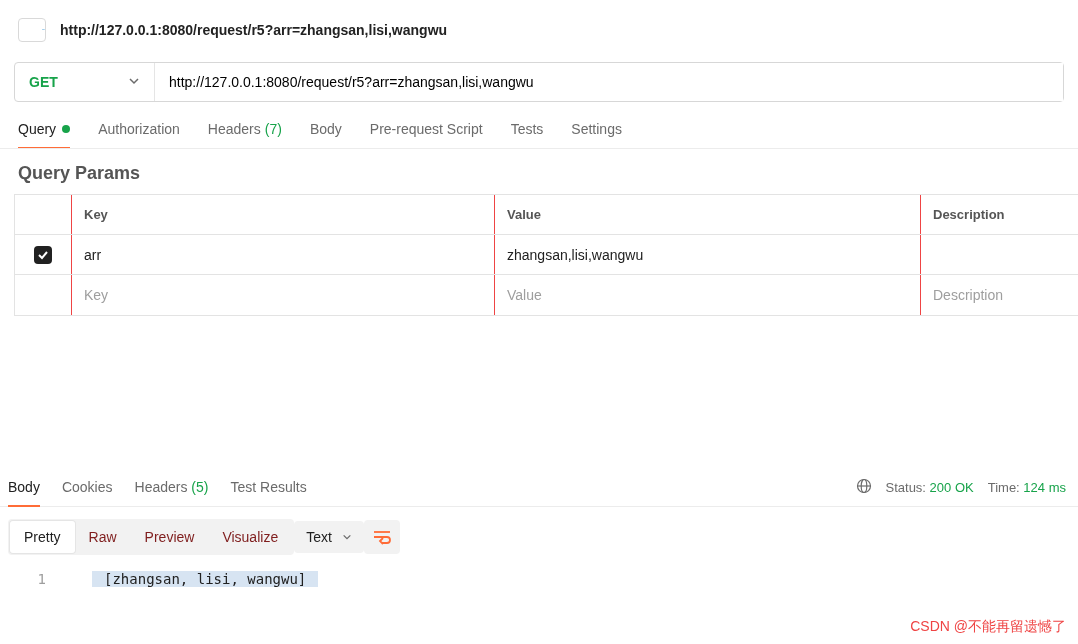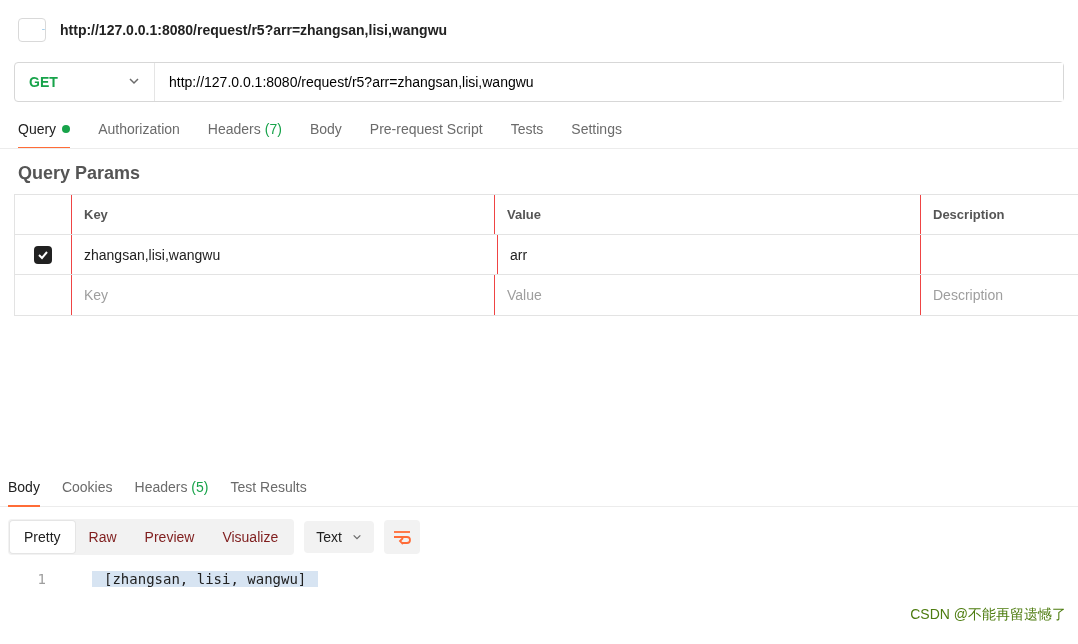--- a/index.html
+++ b/index.html
@@ -47,35 +47,35 @@
 
 .resp-bar { display: flex; align-items: center; padding: 0 12px 0 8px; border-bottom: 1px solid #ececec; width:1078px;}
 .resp-tabs { display: flex; gap: 22px; flex: 1; }
 .resp-tab { padding: 4px 0 10px 0; color: #6b6b6b; cursor: pointer; border-bottom: 2px solid transparent; position:relative; top:1px;}
 .resp-tab.active { color: #212121; border-bottom-color: #ff6c37; }
 .resp-status { display: flex; align-items: center; gap: 14px; font-size: 13px; color: #6b6b6b; padding-bottom:6px;}
 .globe-ic { color: #6b6b6b; }
 .green { color: #17a34a; }
 
 
-.view-bar { display: flex; align-items: center; gap: 10px; padding: 12px 8px; }
+.view-bar { display: flex; align-items: center; padding: 12px 8px; }
 .seg { display: flex; background: #f2f2f2; border-radius: 4px; padding: 2px; }
 .seg-btn { padding: 8px 14px; color: #7f1d1d; border-radius: 3px; cursor: pointer; }
 .seg-btn.active { background: #fff; color: #212121; box-shadow: 0 0 0 1px rgba(0,0,0,0.05); }
 .drop { background: #f2f2f2; border-radius: 4px; padding: 8px 12px; display: flex; align-items: center; gap: 10px; cursor: pointer; }
 .wrap-btn { background: #f2f2f2; border-radius: 4px; width: 36px; height: 34px; display: flex; align-items: center; justify-content: center; cursor: pointer; }
 .wrap-btn svg { color: #ff6c37; }
 
 
 .code { display: flex; font-family: ui-monospace, Menlo, Consolas, monospace; font-size: 14px; padding: 4px 0; }
 .gutter { width: 60px; text-align: right; color: #9e9e9e; padding-right: 14px; }
 .codeline { background: #d7e4f2; padding: 0 12px; margin-left: 32px; }
 
 
-.wm { position: absolute; right: 12px; bottom: 20px; color: #4d7c0f; font-size: 14px; pointer-events: none; margin-left: 46px; }
+.wm { position: absolute; right: 12px; bottom: 8px; color: #ef4444; font-size: 14px; pointer-events: none; margin-left: 46px; }
 </style>
 </head>
 <body>
 
 <div class="hdr-row">
   <div class="http-badge">
     <svg viewBox="0 0 34 18">
         <text x="1" y="13" font-size="11" font-weight="700" fill="#1e88d0">HTTP</text>
       </svg>
   </div>
@@ -117,40 +117,49 @@
     <div class="tcell desc-col th">Description</div>
   </div>
   <div class="trow">
     <div class="tcell chk-col">
       <div class="chkbox">
           <svg viewBox="0 0 12 12">
             <path d="M2 6 L5 9 L10 3" stroke="#fff" stroke-width="2" fill="none"></path>
           </svg>
         </div>
     </div>
+    <div class="tcell key-col">arr</div>
     <div class="tcell val-col">zhangsan,lisi,wangwu</div>
-    <div class="tcell key-col">arr</div>
     <div class="tcell desc-col"></div>
   </div>
   <div class="trow">
     <div class="tcell chk-col"></div>
     <div class="tcell key-col td-placeholder">Key</div>
     <div class="tcell val-col td-placeholder">Value</div>
     <div class="tcell desc-col td-placeholder">Description</div>
   </div>
 </div>
 
 <div class="midspace"></div>
 
 <div class="resp-bar">
   <div class="resp-tabs">
     <div class="resp-tab active">Body</div>
     <div class="resp-tab">Cookies</div>
     <div class="resp-tab"><span>Headers</span> <span class="count">(5)</span></div>
     <div class="resp-tab">Test Results</div>
+  </div>
+  <div class="resp-status">
+    <span class="globe-ic"><svg width="16" height="16" viewBox="0 0 16 16">
+          <circle cx="8" cy="8" r="6.5" stroke="#6b6b6b" stroke-width="1.2" fill="none"></circle>
+          <ellipse cx="8" cy="8" rx="2.8" ry="6.5" stroke="#6b6b6b" stroke-width="1.2" fill="none"></ellipse>
+          <line x1="1.5" y1="8" x2="14.5" y2="8" stroke="#6b6b6b" stroke-width="1.2"></line>
+        </svg></span>
+    <span><span>Status:</span> <span class="green">200 OK</span></span>
+    <span><span>Time:</span> <span class="green">124 ms</span></span>
   </div>
 </div>
 
 <div class="view-bar">
   <div class="seg">
     <div class="seg-btn active">Pretty</div>
     <div class="seg-btn">Raw</div>
     <div class="seg-btn">Preview</div>
     <div class="seg-btn">Visualize</div>
   </div>

